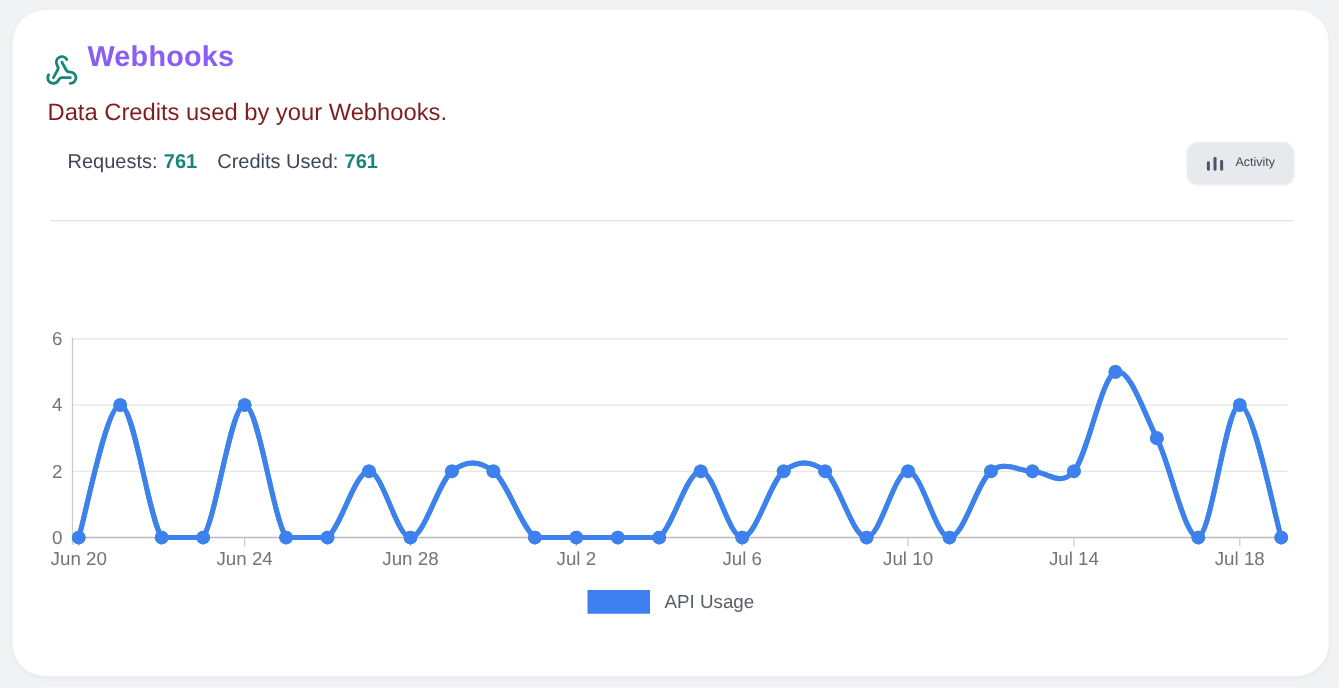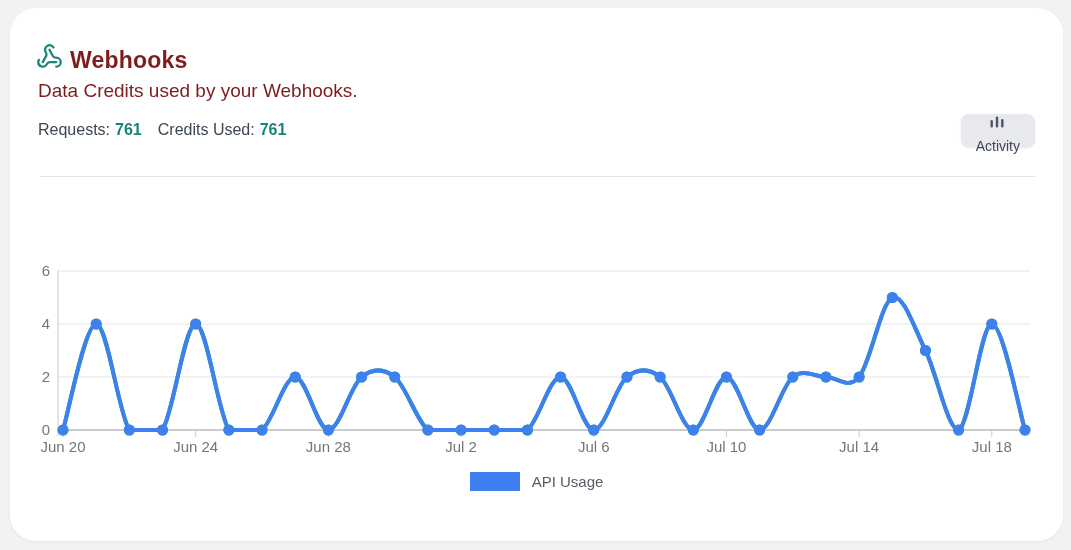--- a/index.html
+++ b/index.html
@@ -1,31 +1,31 @@
 <!DOCTYPE html>
 <html><head>
 <meta charset="utf-8">
 <style>
   * { margin:0; padding:0; box-sizing:border-box; }
   html,body { width:1071px; height:550px; background:#f1f2f4; overflow:hidden;
               font-family:"Liberation Sans", sans-serif; }
   .card { position:absolute; left:10px; top:8px; width:1053px; height:533px;
           background:#ffffff; border-radius:26px; box-shadow:0 1px 3px rgba(30,40,60,.05); }
   .hdr-icon { position:absolute; left:26px; top:35px; width:27px; height:27px; }
-  .hdr-title { position:absolute; left:60px; top:39px; font-size:23px; font-weight:700;
-               color:#7f1d1d; letter-spacing:.2px; }
+  .hdr-title { position:absolute; left:60px; top:24px; font-size:23px; font-weight:700;
+               color:#8b5cf6; letter-spacing:.2px; }
   .subtitle { position:absolute; left:28px; top:72px; font-size:19px; color:#7f1d1d; }
-  .stats { position:absolute; left:28px; top:113px; font-size:16px; color:#3d4654; }
+  .stats { position:absolute; left:44px; top:113px; font-size:16px; color:#3d4654; }
   .stats .val { color:#17857b; font-weight:700; margin-left:5px; }
   .stats .lbl2 { margin-left:16px; }
   .activity-btn { position:absolute; right:28px; top:106px; height:33px;
                   background:#e7e9ec; border:none; border-radius:8px; cursor:pointer;
                   display:flex; align-items:center; gap:8px; padding:0 15px;
-                  font-family:"Liberation Sans", sans-serif; font-size:14px; color:#3f4754;
-                  box-shadow:0 1px 2px rgba(0,0,0,.10);flex-direction:column; }
+                  font-family:"Liberation Sans", sans-serif; font-size:10px; color:#3f4754;
+                  box-shadow:0 1px 2px rgba(0,0,0,.10); }
   .divider { position:absolute; left:30px; right:28px; top:168px; height:0;
              border-top:1.5px solid #e1e2e5; }
   .chart-heading { position:absolute; left:30px; top:202px; font-size:20px; color:#78828e; }
   .chart-wrap { position:absolute; left:20px; top:245px; width:1015px; height:212px; }
   .legend { position:absolute; left:0; right:0; top:464px; display:flex;
             justify-content:center; align-items:center; gap:36px; }
   .legend-item { display:flex; align-items:center; }
   .legend-swatch { width:50px; height:19px; display:inline-block; }
   .legend-label { margin-left:12px; font-size:15px; color:#585d64; }
   

